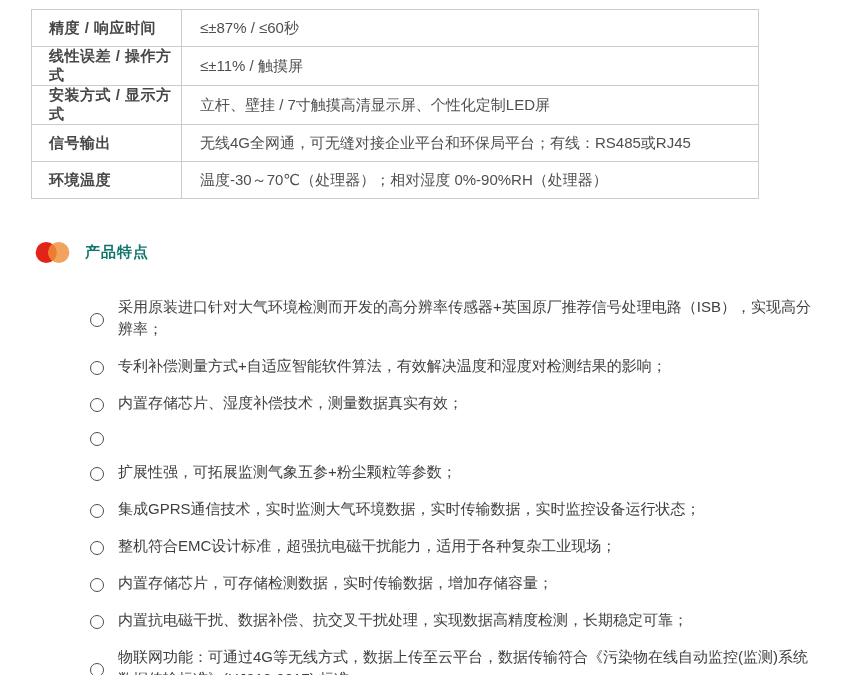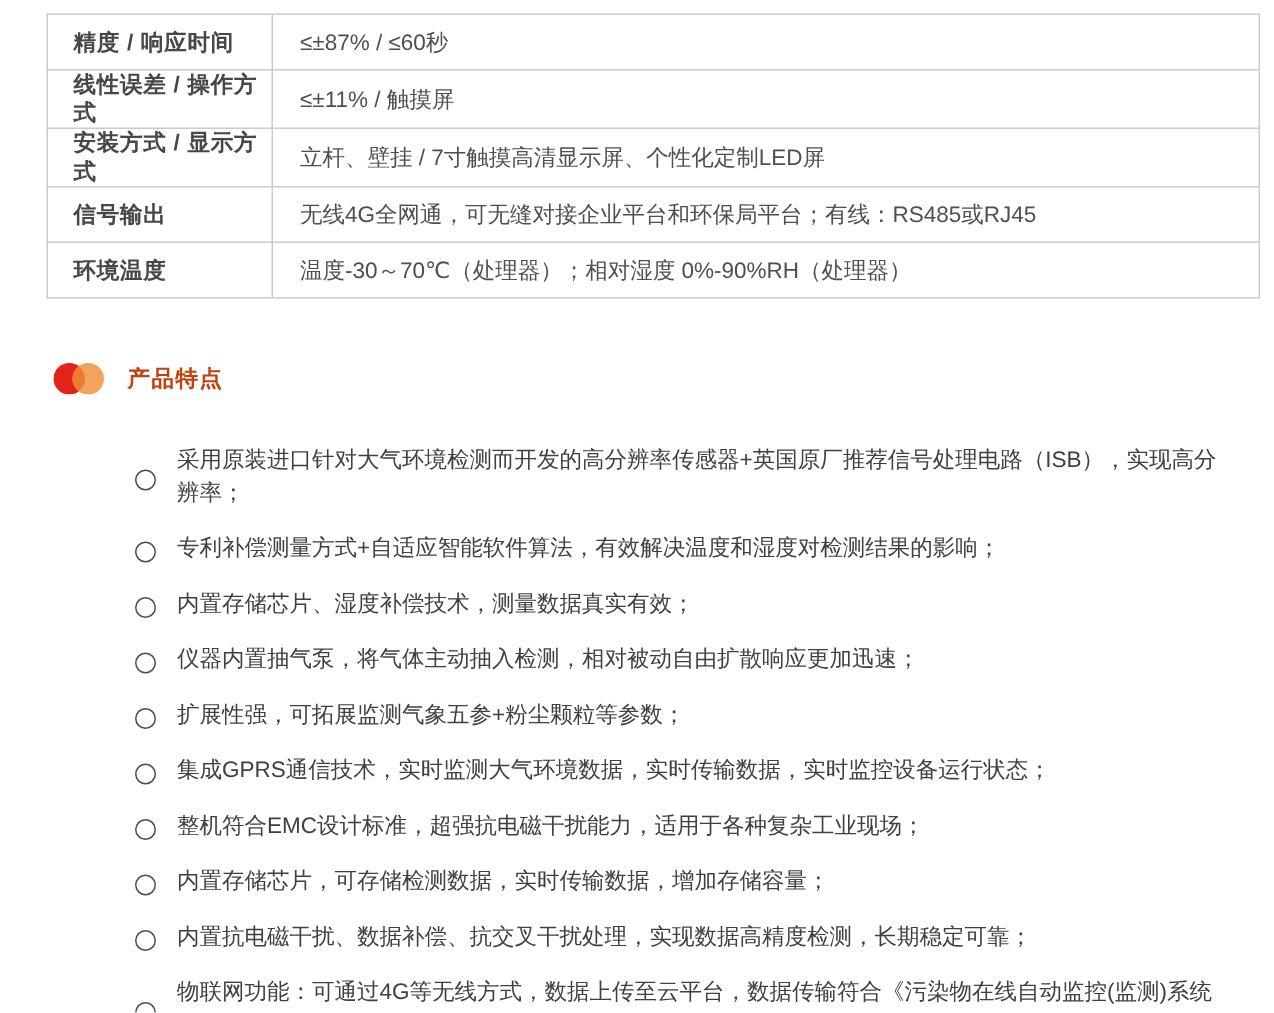--- a/index.html
+++ b/index.html
@@ -14,21 +14,21 @@
     height: 675px;
     background: #ffffff;
     overflow: hidden;
   }
 
   
   .spec-table {
     position: absolute;
     left: 31px;
     top: 9px;
-    width: 809px;
+    width: 728px;
     border-collapse: collapse;
     table-layout: fixed;
   }
   .spec-table th, .spec-table td {
     border: 1px solid #cccccc;
     height: 37px;
     font-size: 15px;
     vertical-align: middle;
     background: #ffffff;
   }
@@ -55,21 +55,21 @@
   }
   .section-header .icon {
     display: inline-flex;
     width: 35px;
     height: 21px;
   }
   .section-title {
     margin-left: 15px;
     font-size: 15px;
     font-weight: bold;
-    color: #c2410c;
+    color: #0f766e;
     letter-spacing: 1px;
   }
 
   
   .features {
     position: absolute;
     left: 90px;
     top: 296px;
     width: 730px;
     list-style: none;
@@ -143,21 +143,20 @@
     <li>
       <span class="bullet"></span>
       <span class="feature-text">专利补偿测量方式+自适应智能软件算法，有效解决温度和湿度对检测结果的影响；</span>
     </li>
     <li>
       <span class="bullet"></span>
       <span class="feature-text">内置存储芯片、湿度补偿技术，测量数据真实有效；</span>
     </li>
     <li>
       <span class="bullet"></span>
-      <span class="feature-text">仪器内置抽气泵，将气体主动抽入检测，相对被动自由扩散响应更加迅速；</span>
     </li>
     <li>
       <span class="bullet"></span>
       <span class="feature-text">扩展性强，可拓展监测气象五参+粉尘颗粒等参数；</span>
     </li>
     <li>
       <span class="bullet"></span>
       <span class="feature-text">集成GPRS通信技术，实时监测大气环境数据，实时传输数据，实时监控设备运行状态；</span>
     </li>
     <li>

